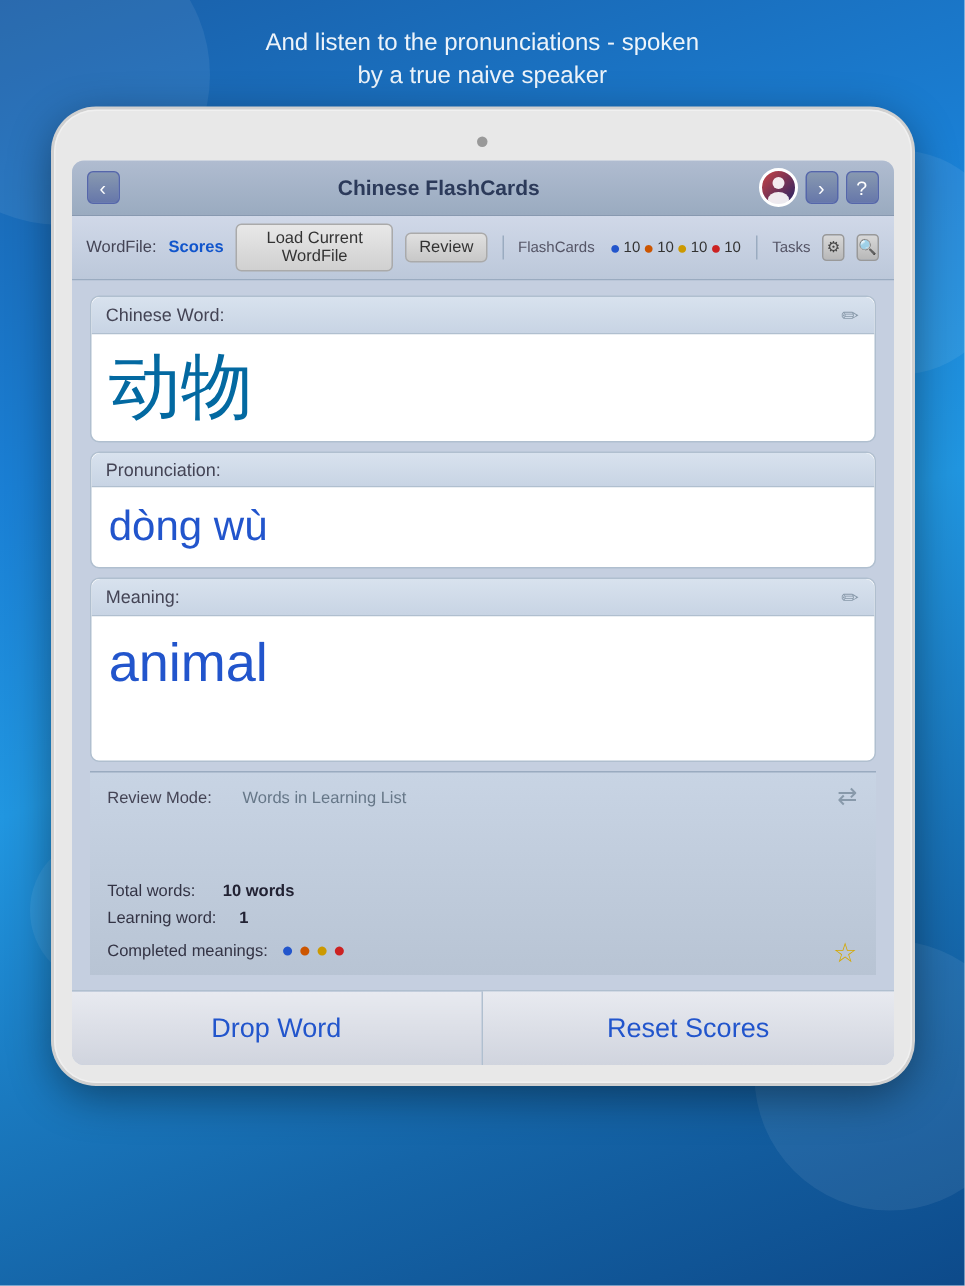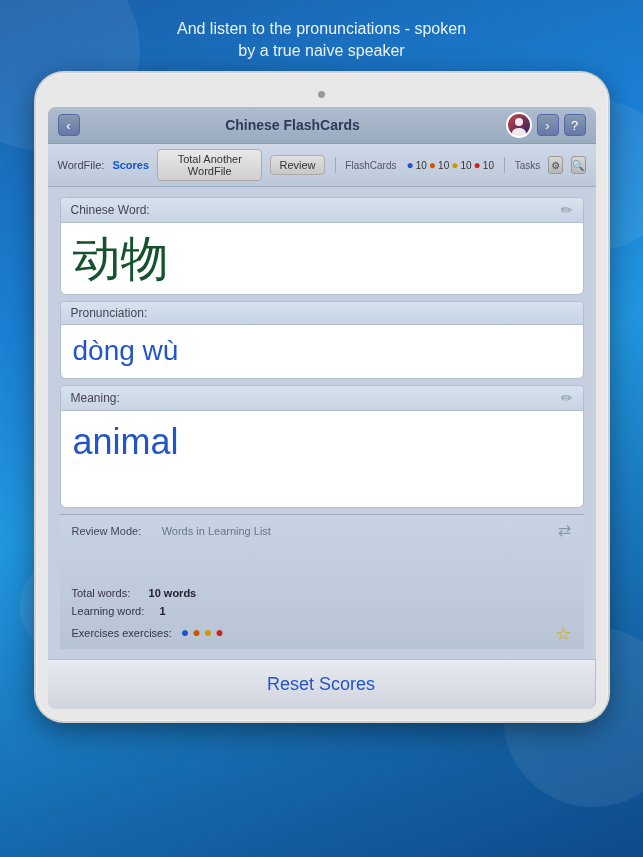--- a/index.html
+++ b/index.html
@@ -251,21 +251,21 @@
       color: #8899aa;
       font-size: 14px;
     }
     .card-body {
       padding: 8px 12px;
     }
 
     .chinese-word {
       font-size: 48px;
       font-weight: 400;
-      color: #14532d;
+      color: #0369a1;
       line-height: 1.15;
       font-family: 'PingFang SC', 'STHeiti', 'Microsoft YaHei', serif;
     }
     .pronunciation-text {
       font-size: 28px;
       color: #2255cc;
       font-weight: 400;
       line-height: 1.3;
     }
     .meaning-text {
@@ -405,21 +405,21 @@
         </div>
         <div class="icon-btn">
           <span>?</span>
         </div>
       </div>
     </div>
 
     <div class="toolbar-row">
       <span class="wordfile-label">WordFile:</span>
       <span class="wordfile-value">Scores</span>
-      <button class="load-btn">Total Another WordFile</button>
+      <button class="load-btn">Load Current WordFile</button>
       <button class="review-btn">Review</button>
       <div class="toolbar-separator"></div>
       <span class="exercises-label">FlashCards</span>
       <div class="exercises-group">
         <span class="dot-blue">●</span>
         <span class="score-badge">10</span>
         <span class="dot-orange">●</span>
         <span class="score-badge">10</span>
         <span class="dot-yellow">●</span>
         <span class="score-badge">10</span>
@@ -478,34 +478,35 @@
               <span>Total words:</span>
               &nbsp;&nbsp;&nbsp;&nbsp;
               <span class="stats-bold">10 words</span>
             </div>
             <div>
               <span>Learning word:</span>
               &nbsp;&nbsp;&nbsp;
               <span class="stats-bold">1</span>
             </div>
             <div class="stats-dots-row">
-              <span>Exercises exercises:</span>
+              <span>Completed meanings:</span>
               &nbsp;
               <span class="dot-blue" style="font-size:14px;">●</span>
               <span class="dot-orange" style="font-size:14px;">●</span>
               <span class="dot-yellow" style="font-size:14px;">●</span>
               <span class="dot-red" style="font-size:14px;">●</span>
             </div>
           </div>
           <div>
             <span class="star-icon">☆</span>
           </div>
         </div>
       </div>
 
     </div>
 
     <div class="bottom-buttons">
+      <button class="bottom-btn">Drop Word</button>
       <button class="bottom-btn">Reset Scores</button>
     </div>
 
   </div>
 </div>
 
 </body></html>

